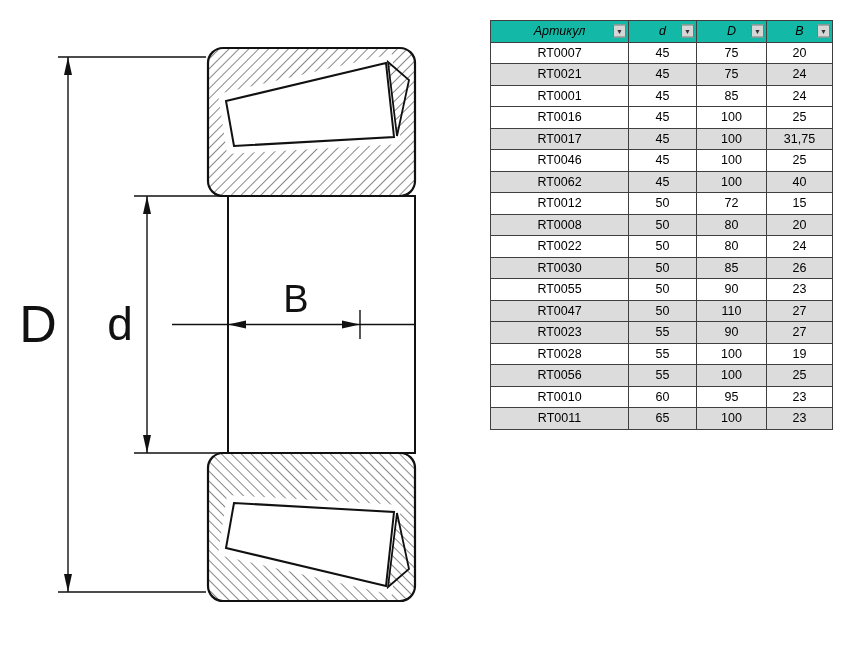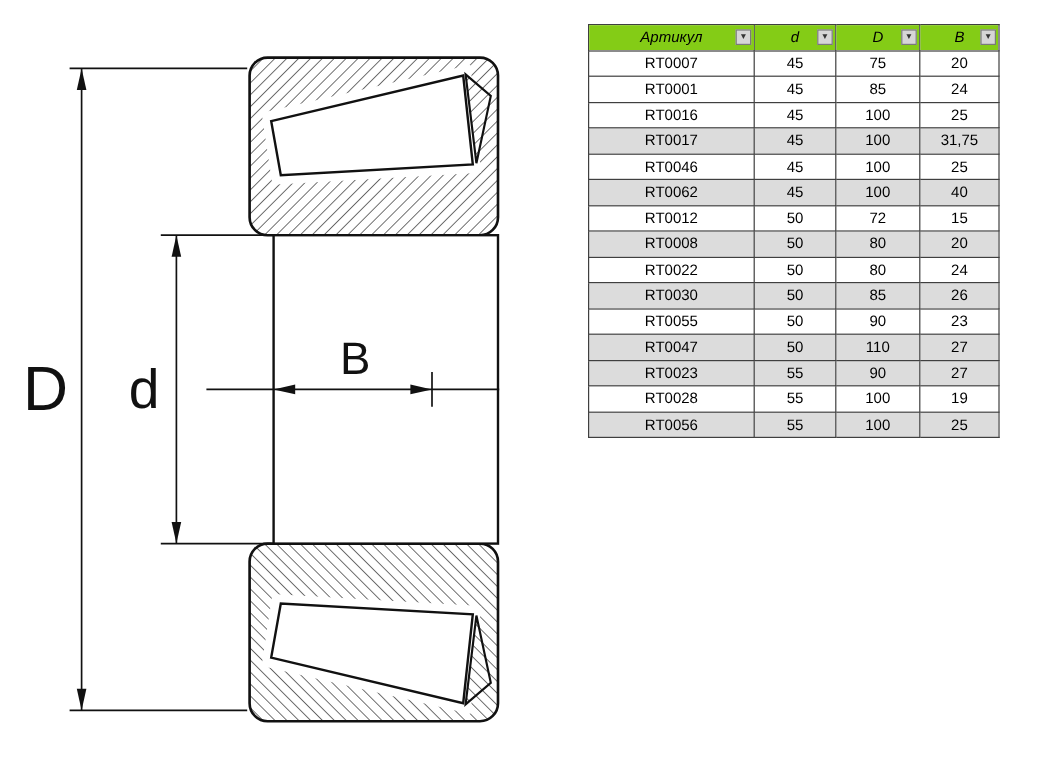--- a/index.html
+++ b/index.html
@@ -1,20 +1,20 @@
 <!DOCTYPE html>
 <html><head>
 <meta charset="utf-8">
 <style>
   html,body{margin:0;padding:0;width:867px;height:650px;background:#ffffff;overflow:hidden;}
   .stage{position:relative;width:867px;height:650px;font-family:"Liberation Sans",sans-serif;}
   .drawing{position:absolute;left:0;top:0;}
   .parts-table{position:absolute;left:490px;top:20px;border-collapse:collapse;font-size:12.5px;color:#000;table-layout:fixed;}
   .parts-table th,.parts-table td{border:1px solid #3f3f3f;text-align:center;padding:0 3px;height:20.5px;overflow:hidden;white-space:nowrap;}
-  .parts-table th{background:#84cc16;font-style:italic;font-weight:normal;position:relative;}
+  .parts-table th{background:#14b8a6;font-style:italic;font-weight:normal;position:relative;}
   .parts-table col.c-article{width:138px;}
   .parts-table col.c-d{width:68px;}
   .parts-table col.c-D{width:70px;}
   .parts-table col.c-B{width:66px;}
   .parts-table tr.alt td{background:#dcdcdc;}
   .filter-btn{position:absolute;right:2px;top:50%;transform:translateY(-50%);width:13px;height:13px;background:#d6d6d6;border:1px solid #7a7a7a;font-size:7px;line-height:10px;text-align:center;color:#333;padding:0;cursor:pointer;font-style:normal;}
   svg text{font-family:"Liberation Sans","DejaVu Sans",sans-serif;fill:#111;}
 </style>
 </head>
 <body>
@@ -81,20 +81,26 @@
           <th><span>D</span><button class="filter-btn">▼</button></th>
           <th><span>B</span><button class="filter-btn">▼</button></th>
         </tr>
     </thead>
     <tbody>
         <tr>
           <td>RT0007</td>
           <td>45</td>
           <td>75</td>
           <td>20</td>
+        </tr>
+        <tr class="alt">
+          <td>RT0021</td>
+          <td>45</td>
+          <td>75</td>
+          <td>24</td>
         </tr>
         <tr>
           <td>RT0001</td>
           <td>45</td>
           <td>85</td>
           <td>24</td>
         </tr>
         <tr>
           <td>RT0016</td>
           <td>45</td>
@@ -166,16 +172,28 @@
           <td>55</td>
           <td>100</td>
           <td>19</td>
         </tr>
         <tr class="alt">
           <td>RT0056</td>
           <td>55</td>
           <td>100</td>
           <td>25</td>
         </tr>
+        <tr>
+          <td>RT0010</td>
+          <td>60</td>
+          <td>95</td>
+          <td>23</td>
+        </tr>
+        <tr class="alt">
+          <td>RT0011</td>
+          <td>65</td>
+          <td>100</td>
+          <td>23</td>
+        </tr>
       </tbody>
   </table>
 
 </div>
 
 </body></html>

